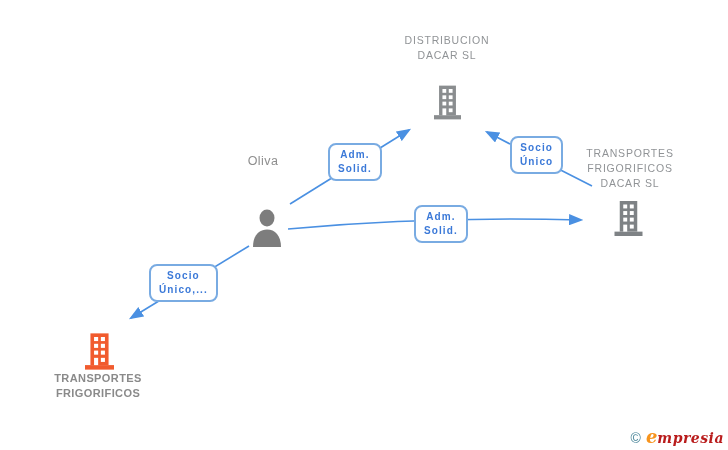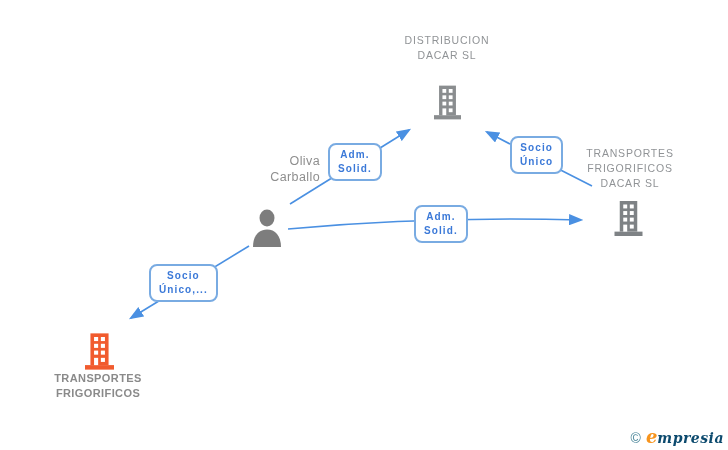--- a/index.html
+++ b/index.html
@@ -27,21 +27,21 @@
     padding:3px 8px;text-align:center;
     font-size:10px;line-height:14px;font-weight:bold;letter-spacing:1.1px;
     color:#3b79d8;white-space:nowrap;
   }
   #footer-logo{
     position:absolute;right:4px;bottom:3px;z-index:2;white-space:nowrap;
     font-family:"DejaVu Serif", serif;
   }
   #footer-logo .copy{color:#4a8699;font-size:14px;font-family:"Liberation Sans",sans-serif;}
   #footer-logo .brand-e{color:#f7941d;font-size:18px;font-style:italic;font-weight:bold;}
-  #footer-logo .brand-rest{color:#0c4a6e;font-size:14px;font-style:italic;font-weight:bold;letter-spacing:0.5px;}
+  #footer-logo .brand-rest{color:#b91c1c;font-size:14px;font-style:italic;font-weight:bold;letter-spacing:0.5px;}
 </style>
 </head>
 <body>
 
 <div id="stage">
 
   <svg id="connectors" width="728" height="450" viewBox="0 0 728 450">
     <defs>
       <marker id="arrow" markerWidth="9" markerHeight="7" refX="7.5" refY="3.5" orient="auto">
         <path d="M0,0 L9,3.5 L0,7 Z" fill="#4a90e2"></path>
@@ -69,23 +69,22 @@
       <rect x="17.5" y="4" width="4.5" height="4.5" fill="#fff"></rect>
       <rect x="10" y="11.5" width="4.5" height="4.5" fill="#fff"></rect>
       <rect x="17.5" y="11.5" width="4.5" height="4.5" fill="#fff"></rect>
       <rect x="10" y="19" width="4.5" height="4.5" fill="#fff"></rect>
       <rect x="17.5" y="19" width="4.5" height="4.5" fill="#fff"></rect>
       <rect x="10" y="27" width="4.5" height="8" fill="#fff"></rect>
       <rect x="17.5" y="27" width="4.5" height="4.5" fill="#fff"></rect>
     </svg>
   </div>
 
-  <div class="person-name" style="left:220px;top:153px;width:100px;text-align:right;">
+  <div class="person-name" style="left:213px;top:153px;width:100px;">
     <div>Oliva</div>
-    <div>Carballo</div>
   </div>
   <div class="icon-abs" style="left:252px;top:209px;">
     <svg width="30" height="38" viewBox="0 0 30 38">
       <ellipse cx="15" cy="9" rx="7.5" ry="8.5" fill="#7d7d7d"></ellipse>
       <path d="M1,38 C1,26.5 7,20.5 15,20.5 C23,20.5 29,26.5 29,38 Z" fill="#7d7d7d"></path>
     </svg>
   </div>
 
   <div class="node-label" style="left:560px;top:146px;width:140px;">
     <div>TRANSPORTES</div>

